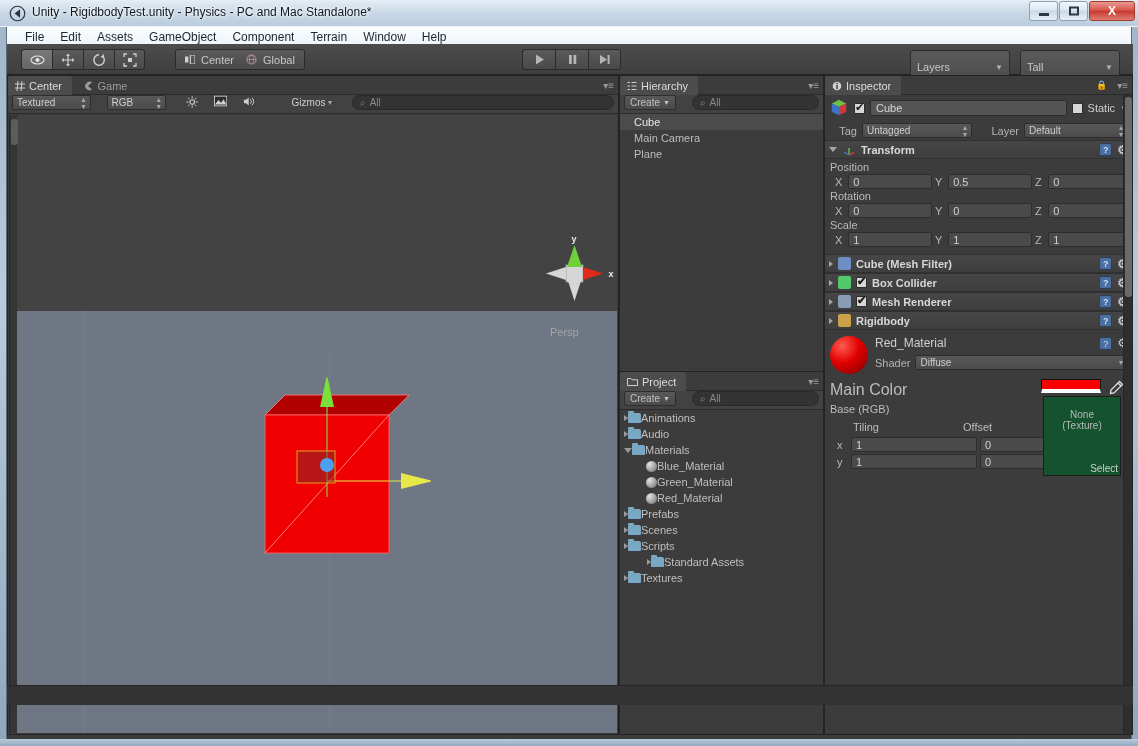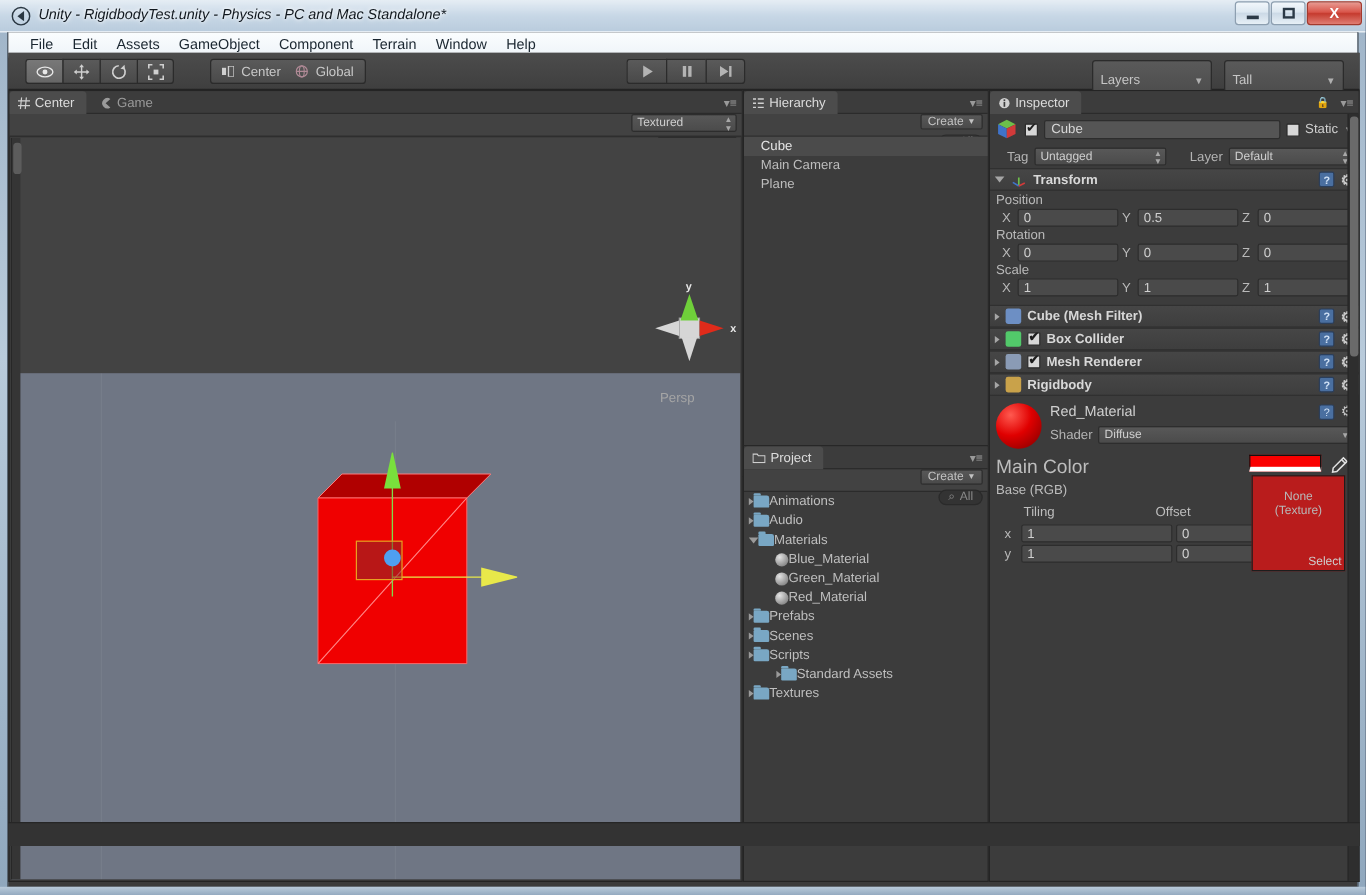--- a/index.html
+++ b/index.html
@@ -16,21 +16,20 @@
   
   .titlebar {
     position: absolute; left: 0; top: 0; width: 1138px; height: 27px;
     background: linear-gradient(180deg, rgba(235,242,248,.93) 0%, rgba(205,220,234,.88) 50%, rgba(188,206,223,.9) 100%);
     border-bottom: 1px solid rgba(255,255,255,.35);
   }
   .title-text {
     position: absolute; left: 32px; top: 5px;
     font-size: 12px; color: #10171e; white-space: nowrap;
     text-shadow: 0 0 3px #fff, 0 0 5px #fff;
-    font-style: italic;
   }
   .unity-logo {
     position: absolute; left: 9px; top: 5px; width: 17px; height: 17px;
   }
   .wbtns { position: absolute; right: 3px; top: 1px; display: flex; gap: 1px; }
   .wbtn {
     width: 29px; height: 20px;
     border: 1px solid #8d9fb0; border-radius: 3px;
     background: linear-gradient(180deg,#f2f7fb 0%,#dde8f1 45%,#cbd9e6 50%,#e6eff6 100%);
     position: relative;
@@ -120,21 +119,21 @@
   .tab {
     display: inline-flex; align-items: center; height: 19px; padding: 0 10px 0 7px;
     font-size: 11px; color: #9a9a9a; gap: 4px;
   }
   .tab.active { background: #4c4c4c; color: #dcdcdc;
                 border-radius: 3px 3px 0 0; }
   .tabmenu { position: absolute; right: 4px; top: 4px; font-size: 10px; color: #9a9a9a; }
 
   .subbar {
     height: 19px; background: #424242; border-bottom: 1px solid #2b2b2b;
-    display: flex; align-items: flex-end; padding: 0 4px; gap: 4px; flex-direction: column;
+    display: flex; align-items: flex-start; padding: 0 4px; gap: 16px;
   }
   .minibtn {
     height: 15px; display: flex; align-items: center; gap: 3px;
     padding: 0 5px; font-size: 10px; color: #c2c2c2;
     background: linear-gradient(180deg,#585858,#4a4a4a);
     border: 1px solid #2e2e2e; border-radius: 2px;
   }
   .searchbox {
     flex: 1; height: 15px; background: #333; border: 1px solid #2a2a2a;
     border-radius: 8px; display: flex; align-items: center; padding: 0 7px;
@@ -220,21 +219,21 @@
 
   .matpreview {
     width: 38px; height: 38px; border-radius: 50%;
     background: radial-gradient(circle at 32% 26%, #ff5a50, #e00000 45%, #7a0000 100%);
   }
   .colorswatch {
     width: 60px; height: 14px; background: #fa0000;
     border: 1px solid #111; border-bottom: 4px solid #fff;
   }
   .texslot {
-    width: 78px; height: 80px; background: #b91c1c; border: 1px solid #1d1d1d;
+    width: 78px; height: 80px; background: #14532d; border: 1px solid #1d1d1d;
     position: relative; font-size: 10px; color: #b8b8b8; text-align: center;
   }
   .texslot .sel { position: absolute; right: 2px; bottom: 1px; font-size: 10px; color: #cfcfcf; }
 
   .scrollbar {
     position: absolute; width: 9px; background: #2e2e2e; border-left: 1px solid #272727;
   }
   .scrollthumb { position: absolute; left: 1px; width: 7px; background: #6a6a6a; border-radius: 3px; }
 
   .statusbar {

